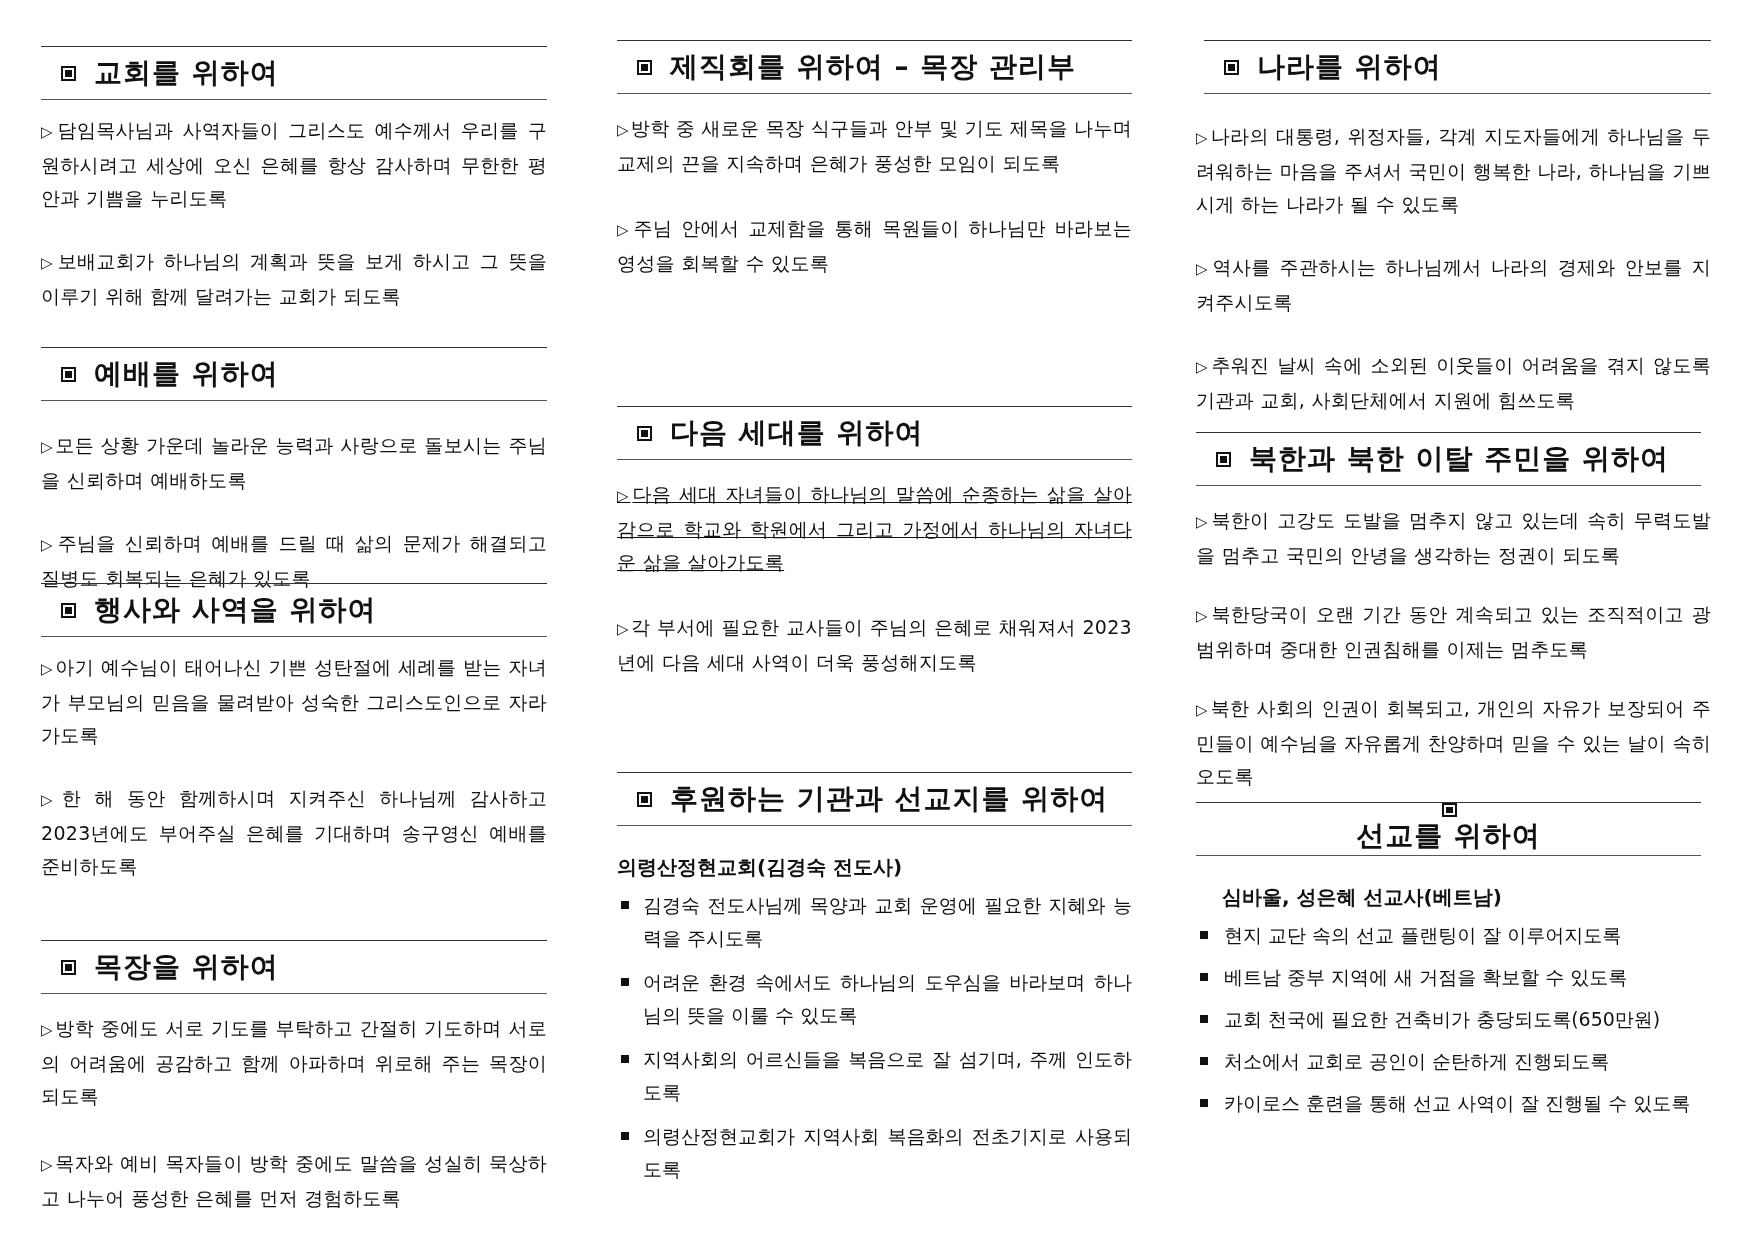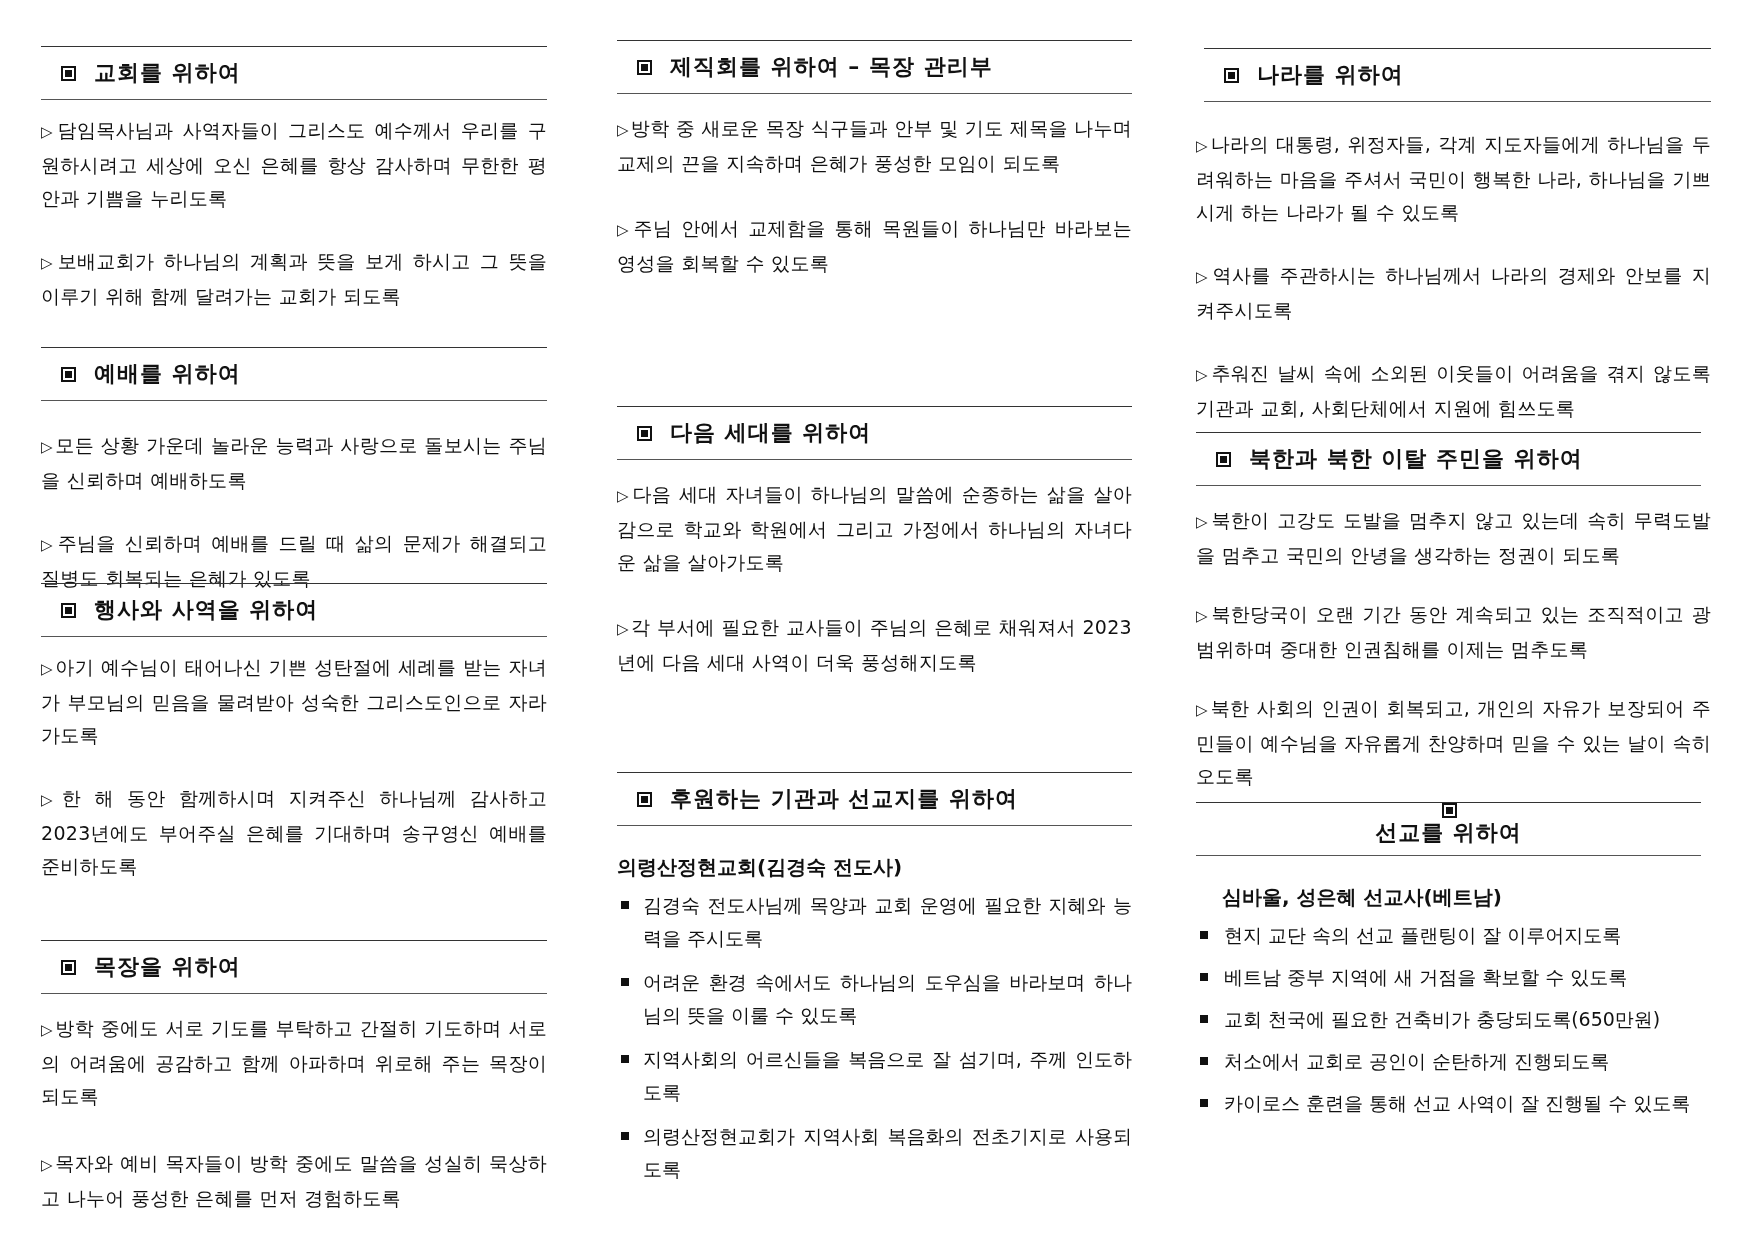--- a/index.html
+++ b/index.html
@@ -24,21 +24,21 @@
   .col-right .sec-head { margin-left: 8px; }
   .sec-head .sq {
     display: inline-block; width: 15px; height: 15px;
     border: 2px solid #111; position: relative; margin-left: 20px; margin-right: 18px;
     box-sizing: border-box;
   }
   .sec-head .sq::after {
     content: ""; position: absolute; left: 2px; top: 2px; right: 2px; bottom: 2px; background: #111;
   }
   .sec-head .title {
-    font-family: "DejaVu Sans", sans-serif; font-weight: bold; font-size: 22px; letter-spacing: 1px;
+    font-family: "DejaVu Sans", sans-serif; font-weight: bold; font-size: 28px; letter-spacing: 1px;
   }
   .items { margin-top: 14px; }
   .item {
     font-size: 19px; line-height: 33px; text-align: justify; text-align-last: left;
     margin-bottom: 30px; letter-spacing: 0.3px;
   }
   .item .tri { font-size: 15px; margin-right: 2px; }
   .sub-title {
     font-size: 20px; font-weight: bold; margin: 28px 0 8px 0;
   }
@@ -114,41 +114,41 @@
       <div class="item" style="margin-bottom:32px;"><span class="tri">▷</span><span>주님 안에서 교제함을 통해 목원들이 하나님만 바라보는 영성을 회복할 수 있도록</span></div>
     </div>
   </div>
 
   <div class="section" style="top:406px;">
     <div class="sec-head">
       <span class="sq"></span>
       <span class="title">다음 세대를 위하여</span>
     </div>
     <div class="items" style="margin-top:18px;">
-      <div class="item" style="margin-bottom:32px;"><span class="tri">▷</span><span>다음 세대 자녀들이 하나님의 말씀에 순종하는 삶을 살아감으로 학교와 학원에서 그리고 가정에서 하나님의 자녀다운 삶을 살아가도록</span></div>
+      <div class="item" style="margin-bottom:32px;text-decoration:underline;"><span class="tri">▷</span><span>다음 세대 자녀들이 하나님의 말씀에 순종하는 삶을 살아감으로 학교와 학원에서 그리고 가정에서 하나님의 자녀다운 삶을 살아가도록</span></div>
       <div class="item" style="margin-bottom:32px;"><span class="tri">▷</span><span>각 부서에 필요한 교사들이 주님의 은혜로 채워져서 2023년에 다음 세대 사역이 더욱 풍성해지도록</span></div>
     </div>
   </div>
 
   <div class="section" style="top:772px;">
     <div class="sec-head">
       <span class="sq"></span>
       <span class="title">후원하는 기관과 선교지를 위하여</span>
     </div>
     <div class="sub-title">의령산정현교회(김경숙 전도사)</div>
     <div class="bullet"><span class="dot"></span><span>김경숙 전도사님께 목양과 교회 운영에 필요한 지혜와 능력을 주시도록</span></div>
     <div class="bullet"><span class="dot"></span><span>어려운 환경 속에서도 하나님의 도우심을 바라보며 하나님의 뜻을 이룰 수 있도록</span></div>
     <div class="bullet"><span class="dot"></span><span>지역사회의 어르신들을 복음으로 잘 섬기며, 주께 인도하도록</span></div>
     <div class="bullet"><span class="dot"></span><span>의령산정현교회가 지역사회 복음화의 전초기지로 사용되도록</span></div>
   </div>
 </div>
 
 <div class="col col-right">
 
-  <div class="section" style="top:48px;">
+  <div class="section" style="top:40px;">
     <div class="sec-head">
       <span class="sq"></span>
       <span class="title">나라를 위하여</span>
     </div>
     <div class="items" style="margin-top:26px;">
       <div class="item" style="margin-bottom:30px;"><span class="tri">▷</span><span>나라의 대통령, 위정자들, 각계 지도자들에게 하나님을 두려워하는 마음을 주셔서 국민이 행복한 나라, 하나님을 기쁘시게 하는 나라가 될 수 있도록</span></div>
       <div class="item" style="margin-bottom:30px;"><span class="tri">▷</span><span>역사를 주관하시는 하나님께서 나라의 경제와 안보를 지켜주시도록</span></div>
       <div class="item"><span class="tri">▷</span><span>추워진 날씨 속에 소외된 이웃들이 어려움을 겪지 않도록 기관과 교회, 사회단체에서 지원에 힘쓰도록</span></div>
     </div>
   </div>

